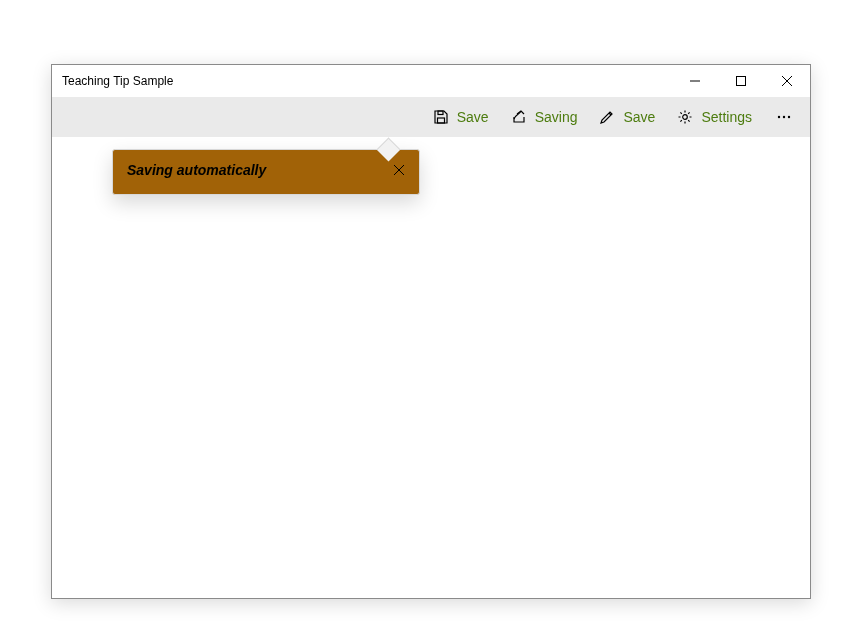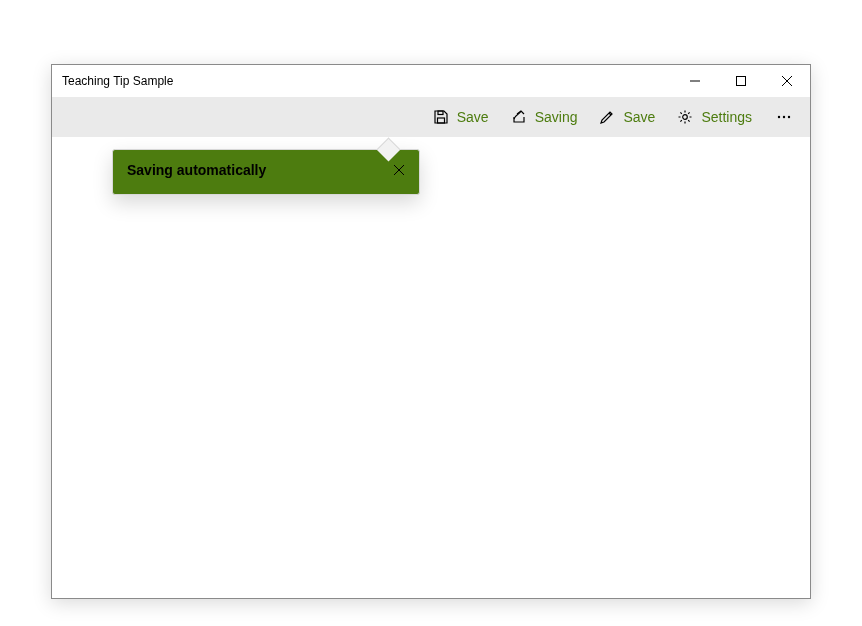--- a/index.html
+++ b/index.html
@@ -82,25 +82,26 @@
     .content {
       flex: 1;
       background: #fff;
       position: relative;
     }
     .teaching-tip {
       position: absolute;
       left: 60px;
       top: 12px;
       width: 308px;
-      background: #4d7c0f;
+      background: #a16207;
       border: 1px solid #d8d8d8;
       border-radius: 3px;
       padding: 12px 40px 14px 14px;
       box-shadow: 0 8px 20px rgba(0,0,0,0.15);
+      font-style: italic;
     }
     .teaching-tip::before {
       content: "";
       position: absolute;
       top: -9px;
       right: 22px;
       width: 16px;
       height: 16px;
       background: #f2f2f2;
       border-left: 1px solid #d8d8d8;

